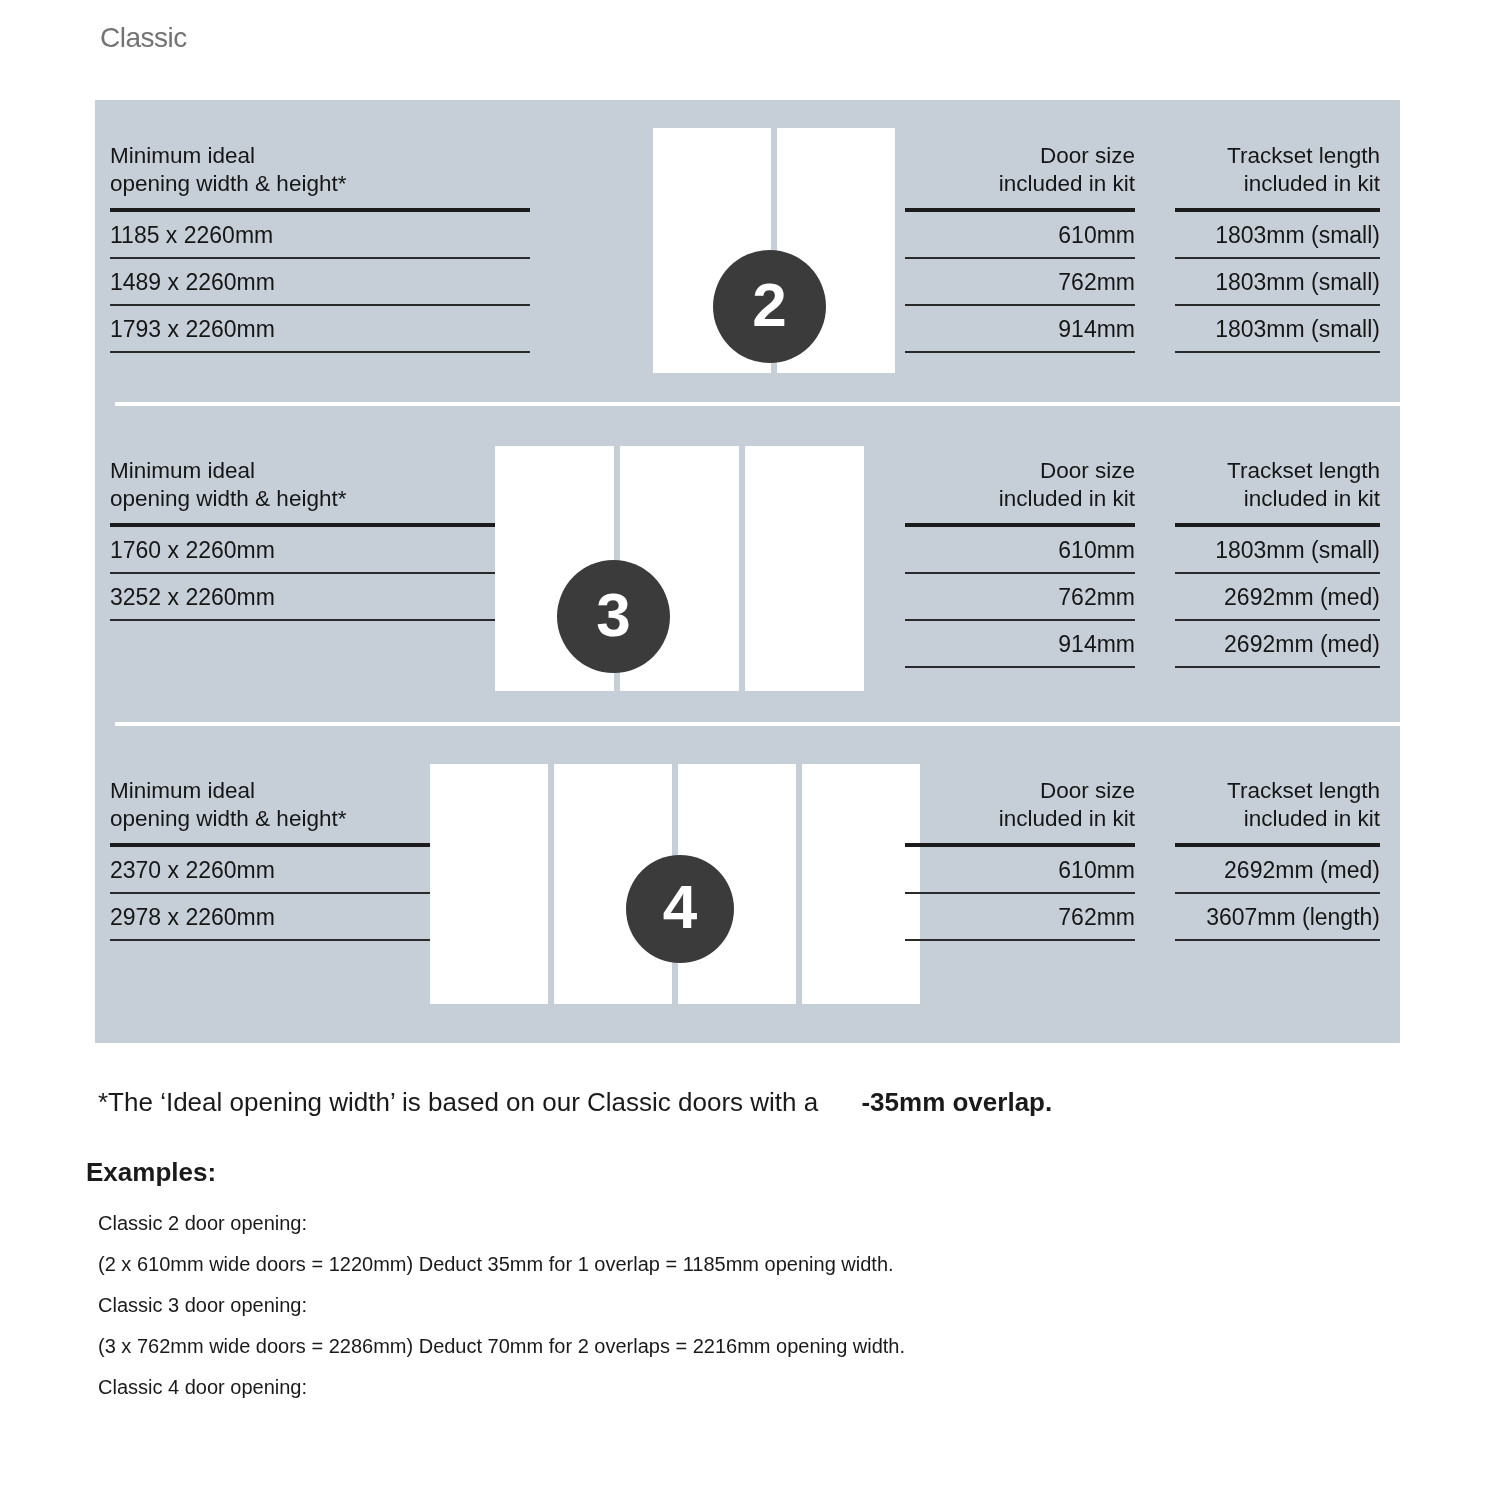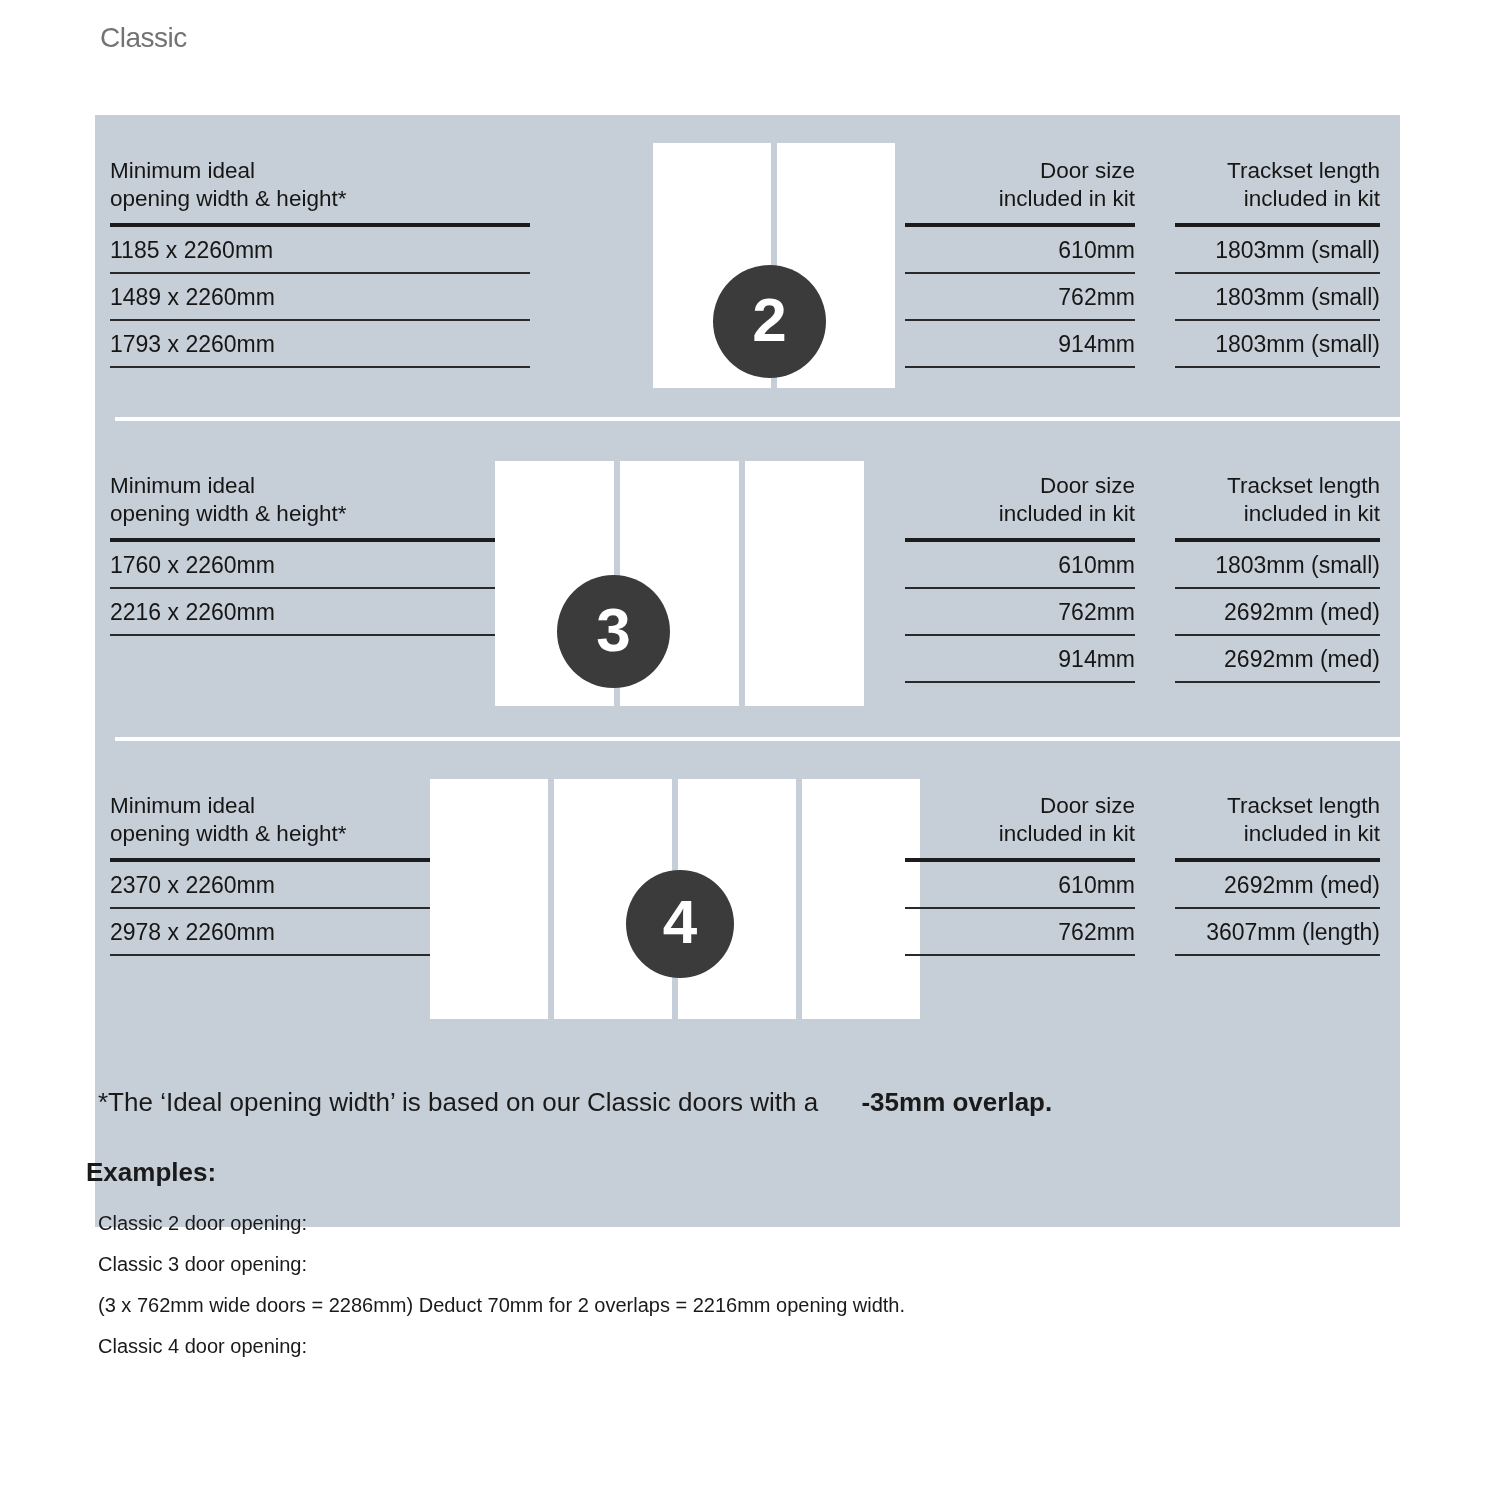--- a/index.html
+++ b/index.html
@@ -24,23 +24,22 @@
     letter-spacing: -0.5px;
     color: #737373;
   }
 
   
   .panel {
     position: absolute;
     left: 95px;
     top: 100px;
     width: 1305px;
-    height: 1112px;
+    height: 943px;
     background: #c6cfd7;
-    margin-top: 15px;
   }
 
   .panel-divider {
     position: absolute;
     left: 20px;
     width: 1285px;
     height: 4px;
     background: #ffffff;
   }
   .panel-divider.d1 { top: 302px; }
@@ -204,21 +203,21 @@
     </div>
   </div>
 
   <div class="section s2">
 
     <div class="tbl tbl-left" style="top:55px;">
       <div class="hdr">Minimum ideal
 opening width &amp; height*</div>
       <div class="rule-thick"></div>
       <div class="row">1760 x 2260mm</div>
-      <div class="row">2216 x 2260mm</div>
+      <div class="row">3252 x 2260mm</div>
     </div>
 
     <div class="doors" style="left:400px; top:44px; width:370px; height:245px;">
       <div class="door" style="width:119px;"></div>
       <div class="door" style="width:119px;"></div>
       <div class="door" style="width:119px;"></div>
     </div>
     <div class="badge" style="left:462px; top:158px; width:113px; height:113px;">3</div>
 
     <div class="right-group" style="left:810px; top:55px;">
@@ -286,16 +285,17 @@
 </div>
 
 <div class="footnote">
   <span>*The ‘Ideal opening width’ is based on our Classic doors with a </span><b>-35mm overlap.</b>
 </div>
 
 <div class="examples-title">Examples:</div>
 
 <div class="ex-list">
   <div class="ex-line">Classic 2 door opening:</div>
+  <div class="ex-line">(2 x 610mm wide doors = 1220mm)  Deduct 35mm for 1 overlap = 1185mm opening width.</div>
   <div class="ex-line">Classic 3 door opening:</div>
   <div class="ex-line">(3 x 762mm wide doors = 2286mm)  Deduct 70mm for 2 overlaps = 2216mm opening width.</div>
   <div class="ex-line">Classic 4 door opening:</div>
 </div>
 
 </body></html>

